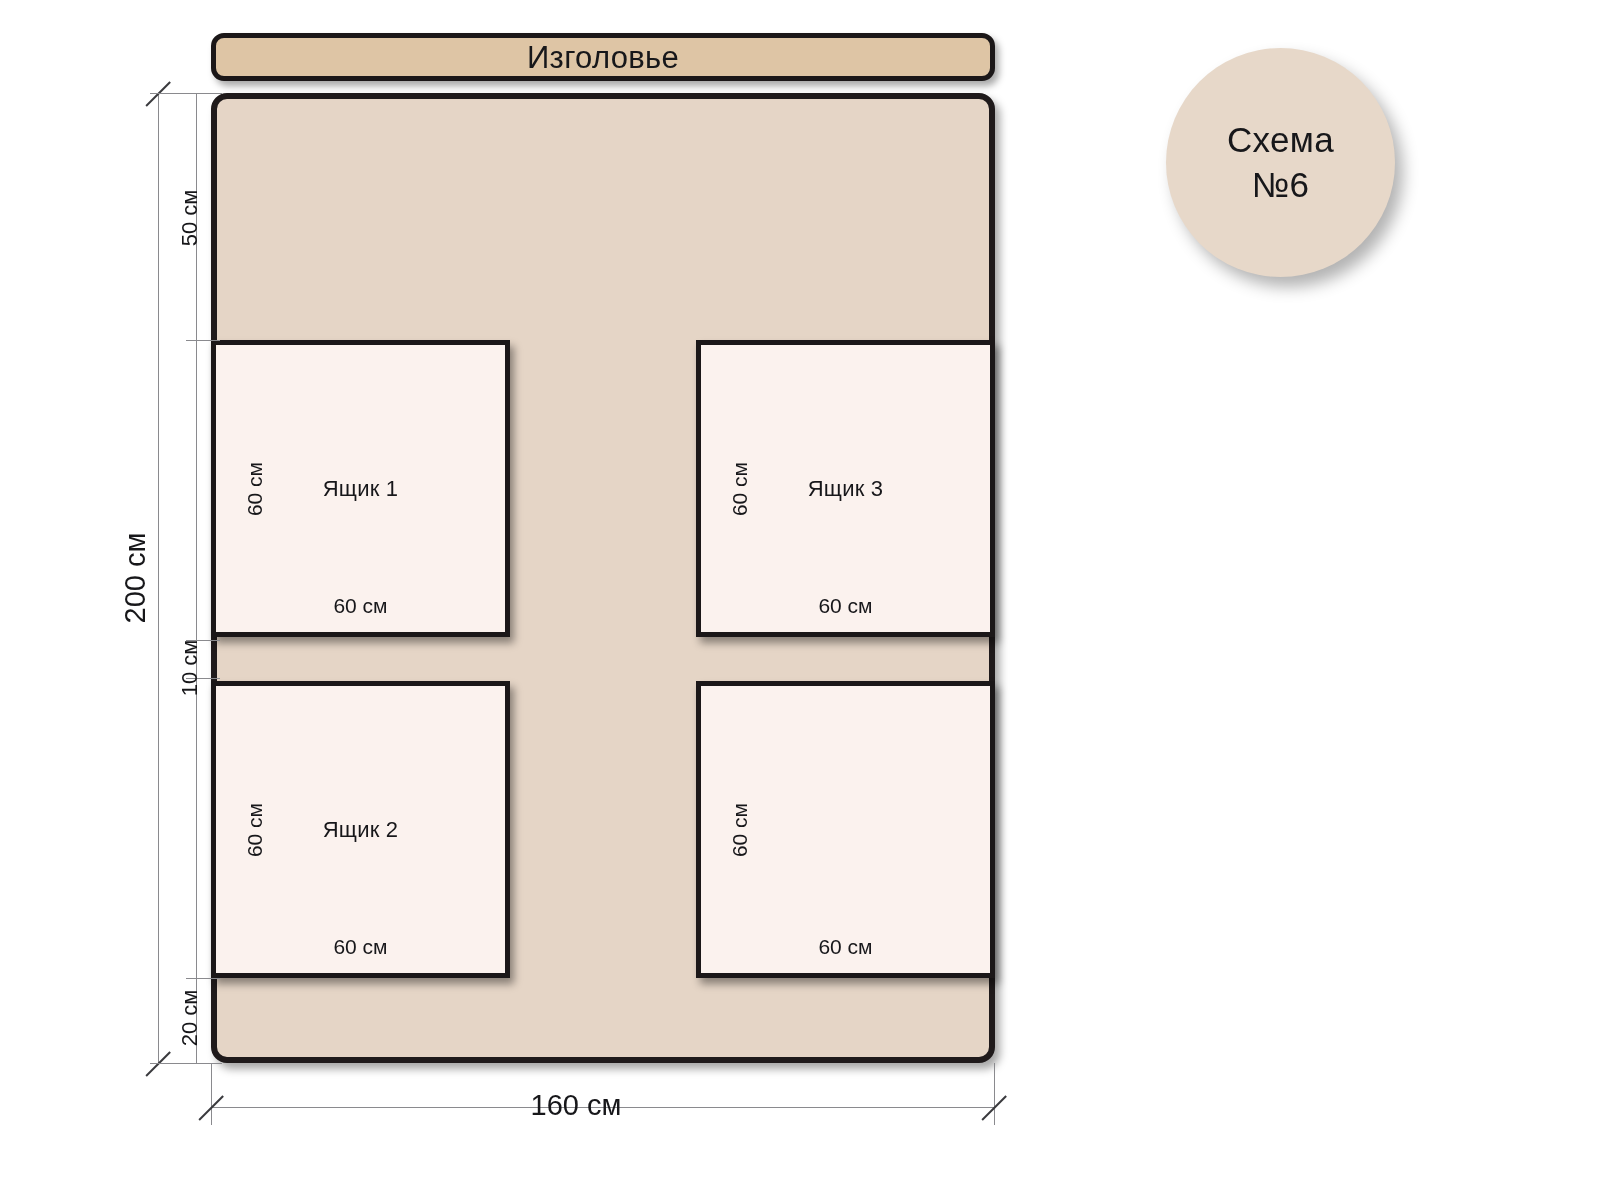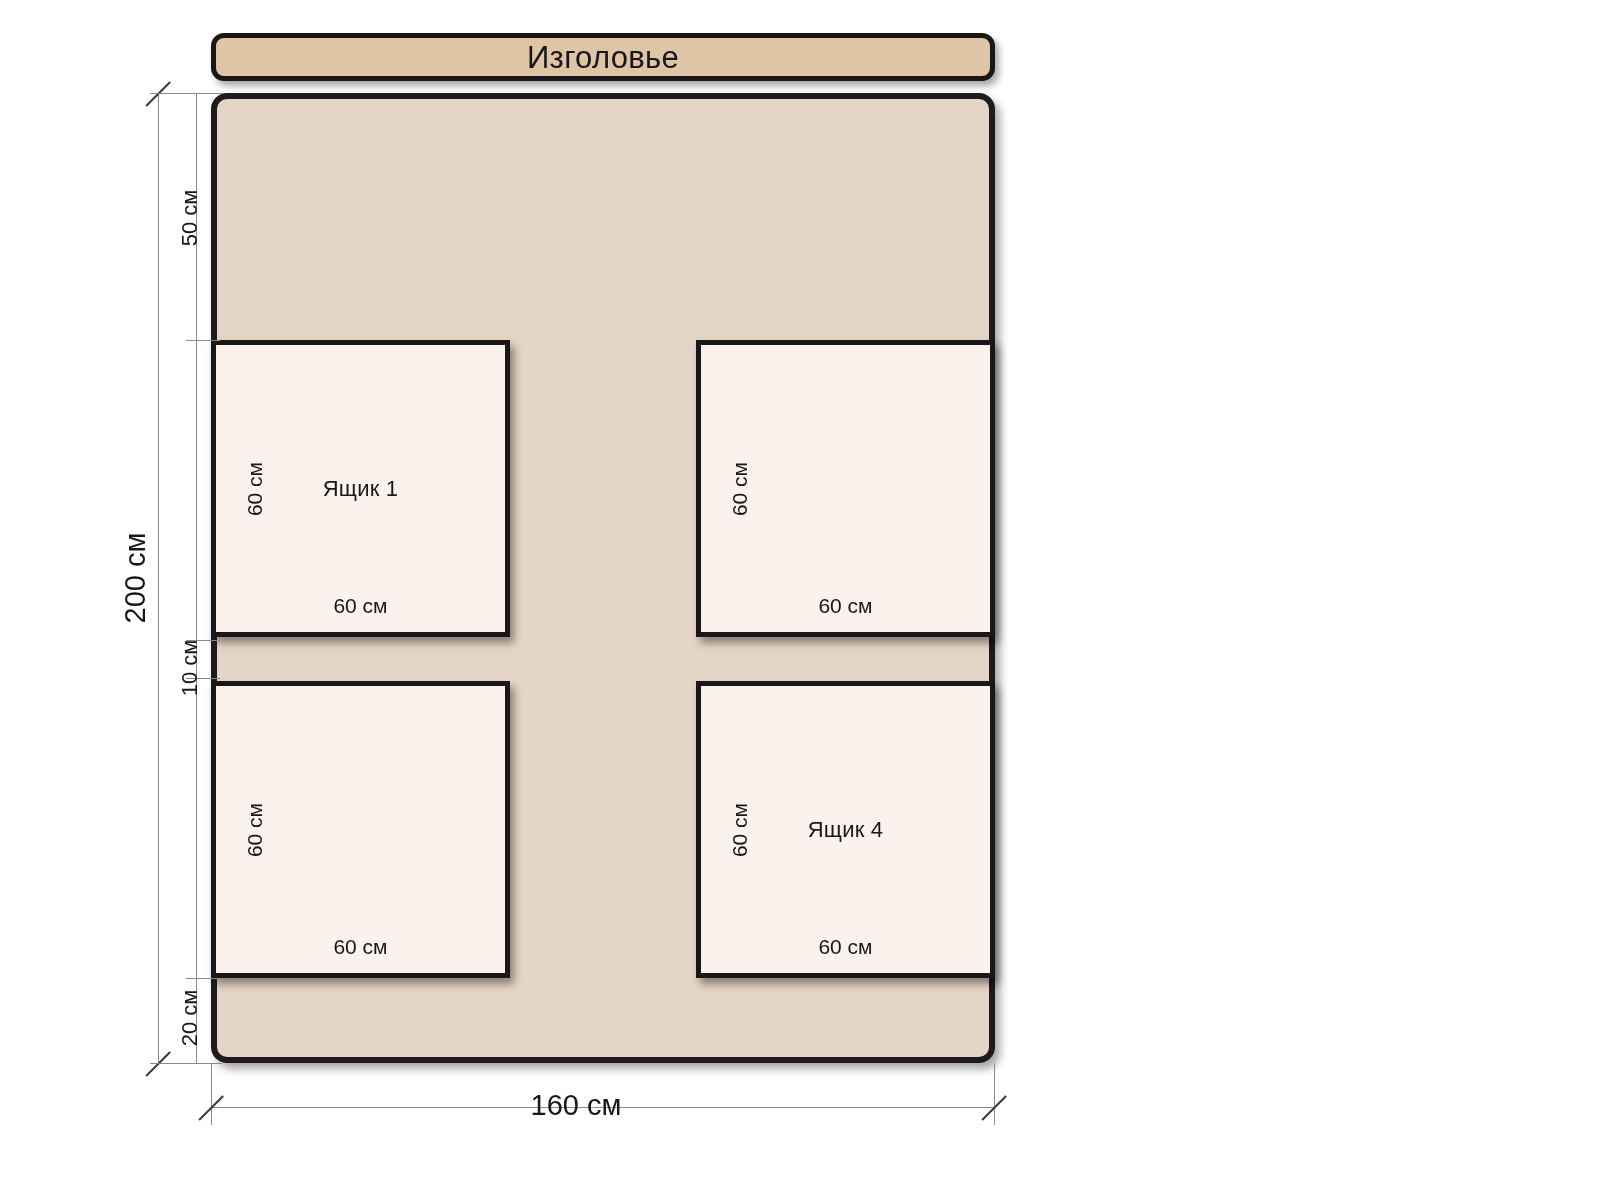--- a/index.html
+++ b/index.html
@@ -135,31 +135,32 @@
   <div class="mattress"></div>
 
   <div class="drawer" id="drawer1">
     <span class="drawer-h">60 см</span>
     <span class="drawer-title">Ящик 1</span>
     <span class="drawer-w">60 см</span>
   </div>
 
   <div class="drawer" id="drawer2">
     <span class="drawer-h">60 см</span>
+    <span class="drawer-title">Ящик 2</span>
     <span class="drawer-w">60 см</span>
   </div>
 
   <div class="drawer" id="drawer3">
     <span class="drawer-h">60 см</span>
+    <span class="drawer-title">Ящик 3</span>
     <span class="drawer-w">60 см</span>
   </div>
 
   <div class="drawer" id="drawer4">
     <span class="drawer-h">60 см</span>
-    <span class="drawer-title">Ящик 4</span>
     <span class="drawer-w">60 см</span>
   </div>
 
   <div class="dimline vline" style="left:158px;top:93px;height:970px;"></div>
   <div class="tick" style="left:141px;top:93px;"></div>
   <div class="tick" style="left:141px;top:1063px;"></div>
   <div class="dim-label vert big" style="left:135px;top:578px;">200 см</div>
 
   <div class="dimline vline" style="left:196px;top:93px;height:970px;"></div>
 
@@ -174,14 +175,20 @@
   <div class="dim-label vert" style="left:190px;top:668px;">10 см</div>
   <div class="dim-label vert" style="left:190px;top:1018px;">20 см</div>
 
   <div class="dimline vline" style="left:211px;top:1063px;height:62px;"></div>
   <div class="dimline vline" style="left:994px;top:1063px;height:62px;"></div>
   <div class="dimline hline" style="left:211px;top:1107px;width:784px;"></div>
   <div class="tick" style="left:194px;top:1107px;"></div>
   <div class="tick" style="left:977px;top:1107px;"></div>
   <div class="dim-label horiz big" style="left:576px;top:1105px;">160 см</div>
 
+  <div class="badge">
+    <div class="badge-text">
+      <span>Схема</span><br>
+      <span>№6</span>
+    </div>
+  </div>
 
 </div>
 
 </body></html>

